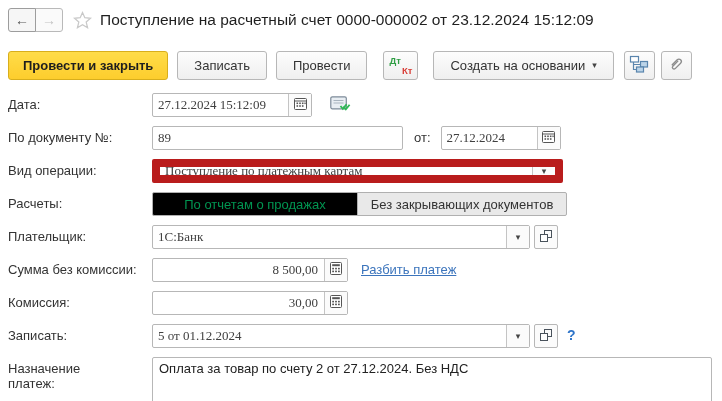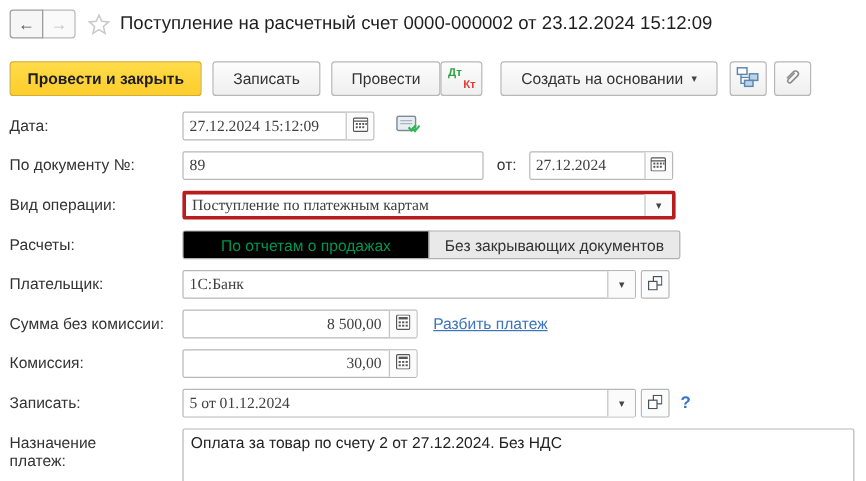--- a/index.html
+++ b/index.html
@@ -30,21 +30,21 @@
     height: 29px; background: linear-gradient(#fdfdfd, #efefef);
     border: 1px solid #b7b7b7; border-radius: 3px; padding: 0 16px;
     font-family: inherit; font-size: 13px; color: #333; cursor: pointer;
     display: inline-flex; align-items: center; justify-content: center; white-space: nowrap;
   }
   .btn.primary {
     background: linear-gradient(#ffdc49, #fdcd2d); border-color: #d8ae1c;
     font-weight: bold; color: #1e1e1e; margin-right: 9px; padding: 0 14px;
   }
   .btn.save { margin-right: 9px; }
-  .btn.post { }
+  .btn.post { margin-right: 16px; }
   .btn.dtkt { width: 35px; padding: 0; position: relative; margin-right: 15px; }
   .dtkt .dt { position: absolute; top: 3px; left: 5px; font-size: 9.5px; font-weight: bold; color: #2f9e44; }
   .dtkt .kt { position: absolute; bottom: 3px; right: 5px; font-size: 9.5px; font-weight: bold; color: #d9403a; }
   .btn.create { margin-right: 10px; }
   .caret { font-size: 9px; color: #444; margin-left: 7px; }
   .btn.icon-btn { width: 31px; padding: 0; margin-right: 6px; }
   
   .form { padding: 13px 8px 0 8px; }
   .row { display: flex; align-items: flex-start; margin-bottom: 9px; }
   .lbl { width: 144px; flex: 0 0 144px; padding-top: 4px; color: #333; }
@@ -55,21 +55,21 @@
   }
   .fieldwrap input {
     border: none; outline: none; flex: 1 1 auto; min-width: 0;
     font-family: Liberation Serif, serif; font-size: 13px; color: #404040; padding: 0 5px; background: transparent;
   }
   .fieldwrap input.num { text-align: right; padding-right: 6px; }
   .inbtn {
     width: 23px; flex: 0 0 23px; border: none; border-left: 1px solid #c4c4c4;
     background: #fbfbfb; display: flex; align-items: center; justify-content: center; cursor: pointer;
   }
-  .fieldwrap.focused { border: 3px solid #b91c1c; border-radius: 2px; }
+  .fieldwrap.focused { border: 8px solid #b91c1c; border-radius: 2px; }
   .w-date { width: 160px; }
   .w-docnum { width: 251px; }
   .w-date2 { width: 120px; }
   .w-oper { width: 411px; }
   .w-combo { width: 378px; }
   .w-amount { width: 196px; }
   .between-lbl { padding: 4px 10px 0 11px; color: #333; }
   .posted-icon { margin-left: 18px; margin-top: 3px; }
   .openbtn {
     width: 24px; height: 24px; margin-left: 4px; background: #fbfbfb;

